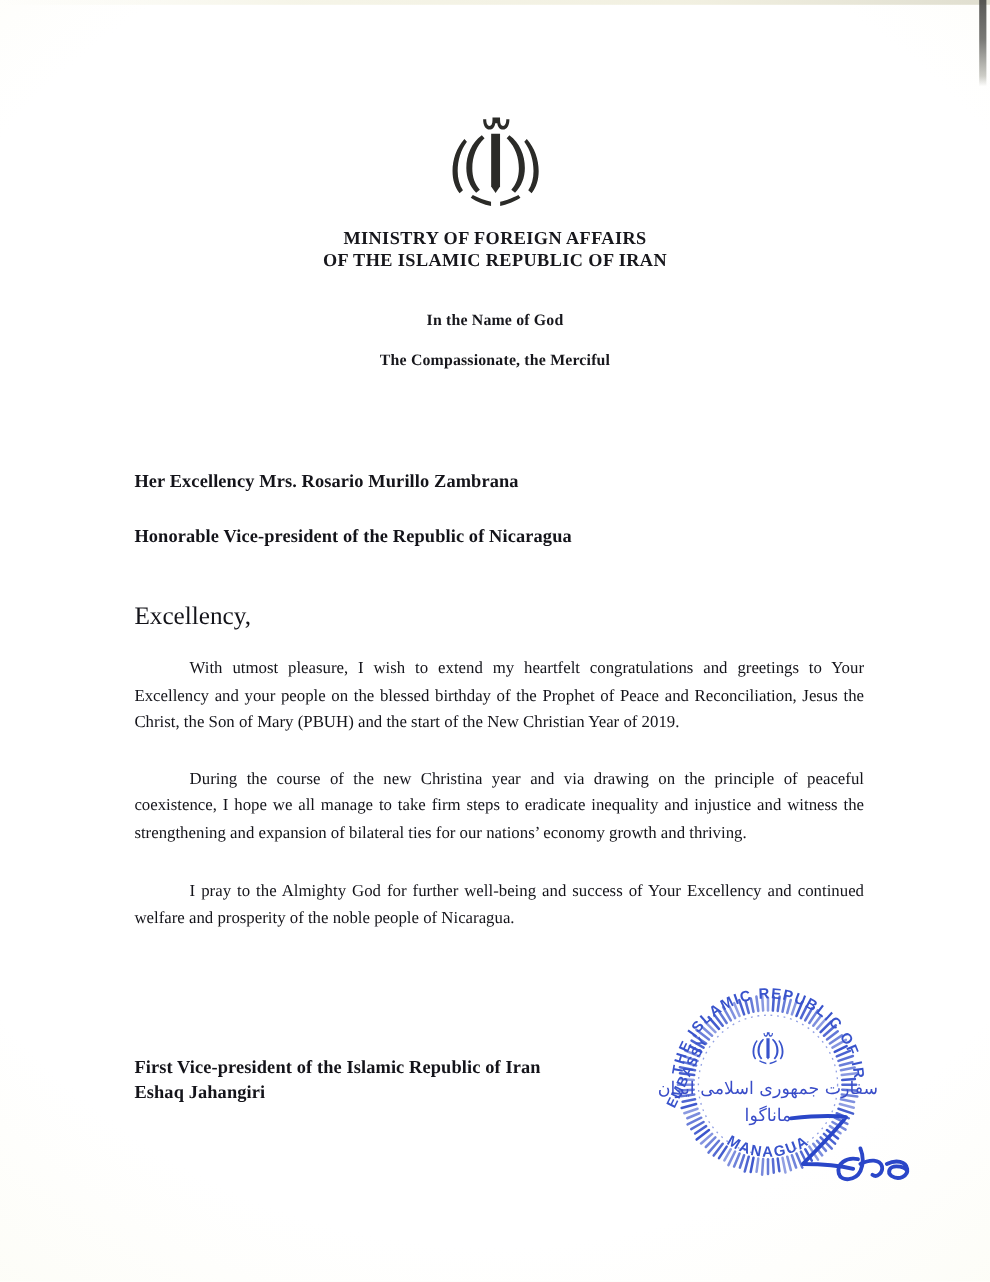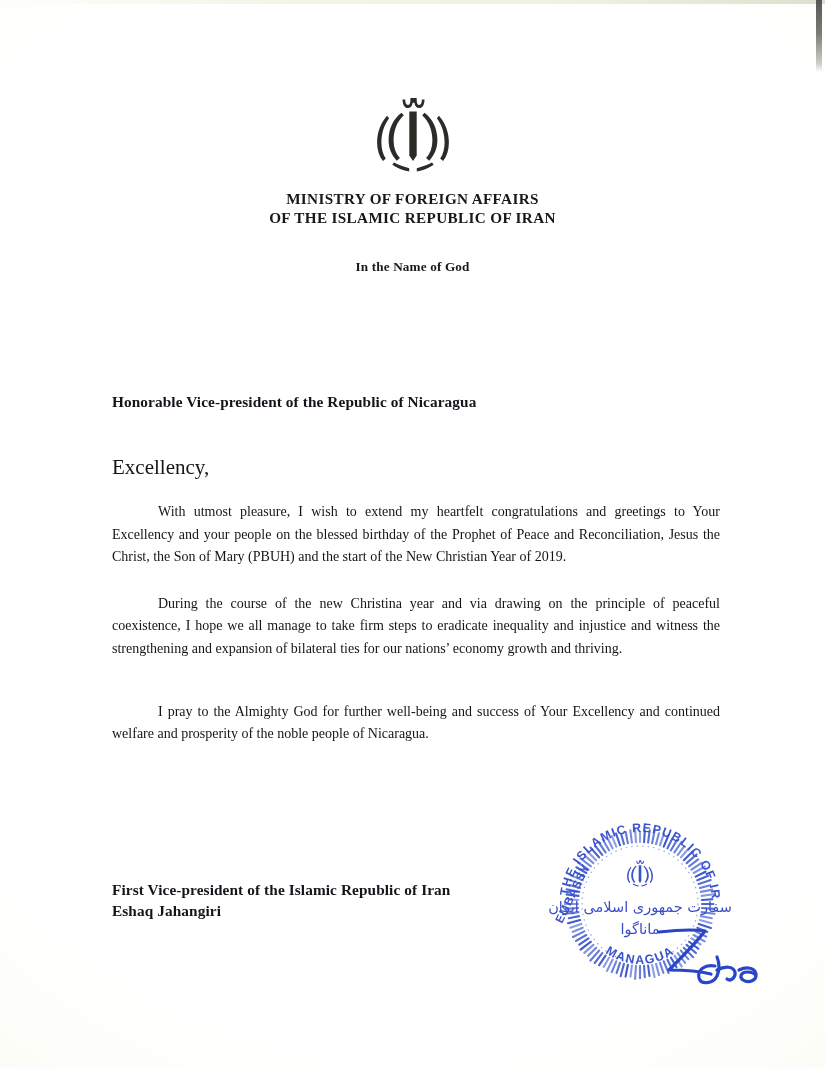--- a/index.html
+++ b/index.html
@@ -124,21 +124,21 @@
   }
 
   .para {
     margin: 24px 0 0 0;
     font-size: 14px;
     line-height: 22.6px;
     text-align: justify;
     text-indent: 46px;
     hyphens: none;
   }
-  #para-3 { margin-top: 40px; }
+  #para-3 { margin-top: 26px; }
 
   
   #signature-block {
     position: absolute;
     left: 112px;
     top: 880px;
     font-weight: bold;
     font-size: 15.3px;
     line-height: 20.5px;
     letter-spacing: .1px;
@@ -200,22 +200,24 @@
       </g>
     </svg>
   </div>
 
   <div id="basmala-1" class="center-block">In the Name of God</div>
 
   <div id="ministry-heading" class="center-block">
     <span class="ln">MINISTRY OF FOREIGN AFFAIRS</span>
     <span class="ln">OF THE ISLAMIC REPUBLIC OF IRAN</span>
   </div>
+  <div id="basmala-2" class="center-block">The Compassionate, the Merciful</div>
 
   <div id="body-col">
+    <p id="addressee-1" class="addressee">Her Excellency Mrs. Rosario Murillo Zambrana</p>
     <p id="addressee-2" class="addressee">Honorable Vice-president of the Republic of Nicaragua</p>
 
     <p id="salutation">Excellency,</p>
 
     <p id="para-1" class="para">With utmost pleasure, I wish to extend my heartfelt congratulations and greetings to Your Excellency and your people on the blessed birthday of the Prophet of Peace and Reconciliation, Jesus the Christ, the Son of Mary (PBUH) and the start of the New Christian Year of 2019.</p>
     <p id="para-2" class="para">During the course of the new Christina year and via drawing on the principle of peaceful coexistence, I hope we all manage to take firm steps to eradicate inequality and injustice and witness the strengthening and expansion of bilateral ties for our nations’ economy growth and thriving.</p>
     <p id="para-3" class="para">I pray to the Almighty God for further well-being and success of Your Excellency and continued welfare and prosperity of the noble people of Nicaragua.</p>
   </div>
 
   <div id="signature-block">

